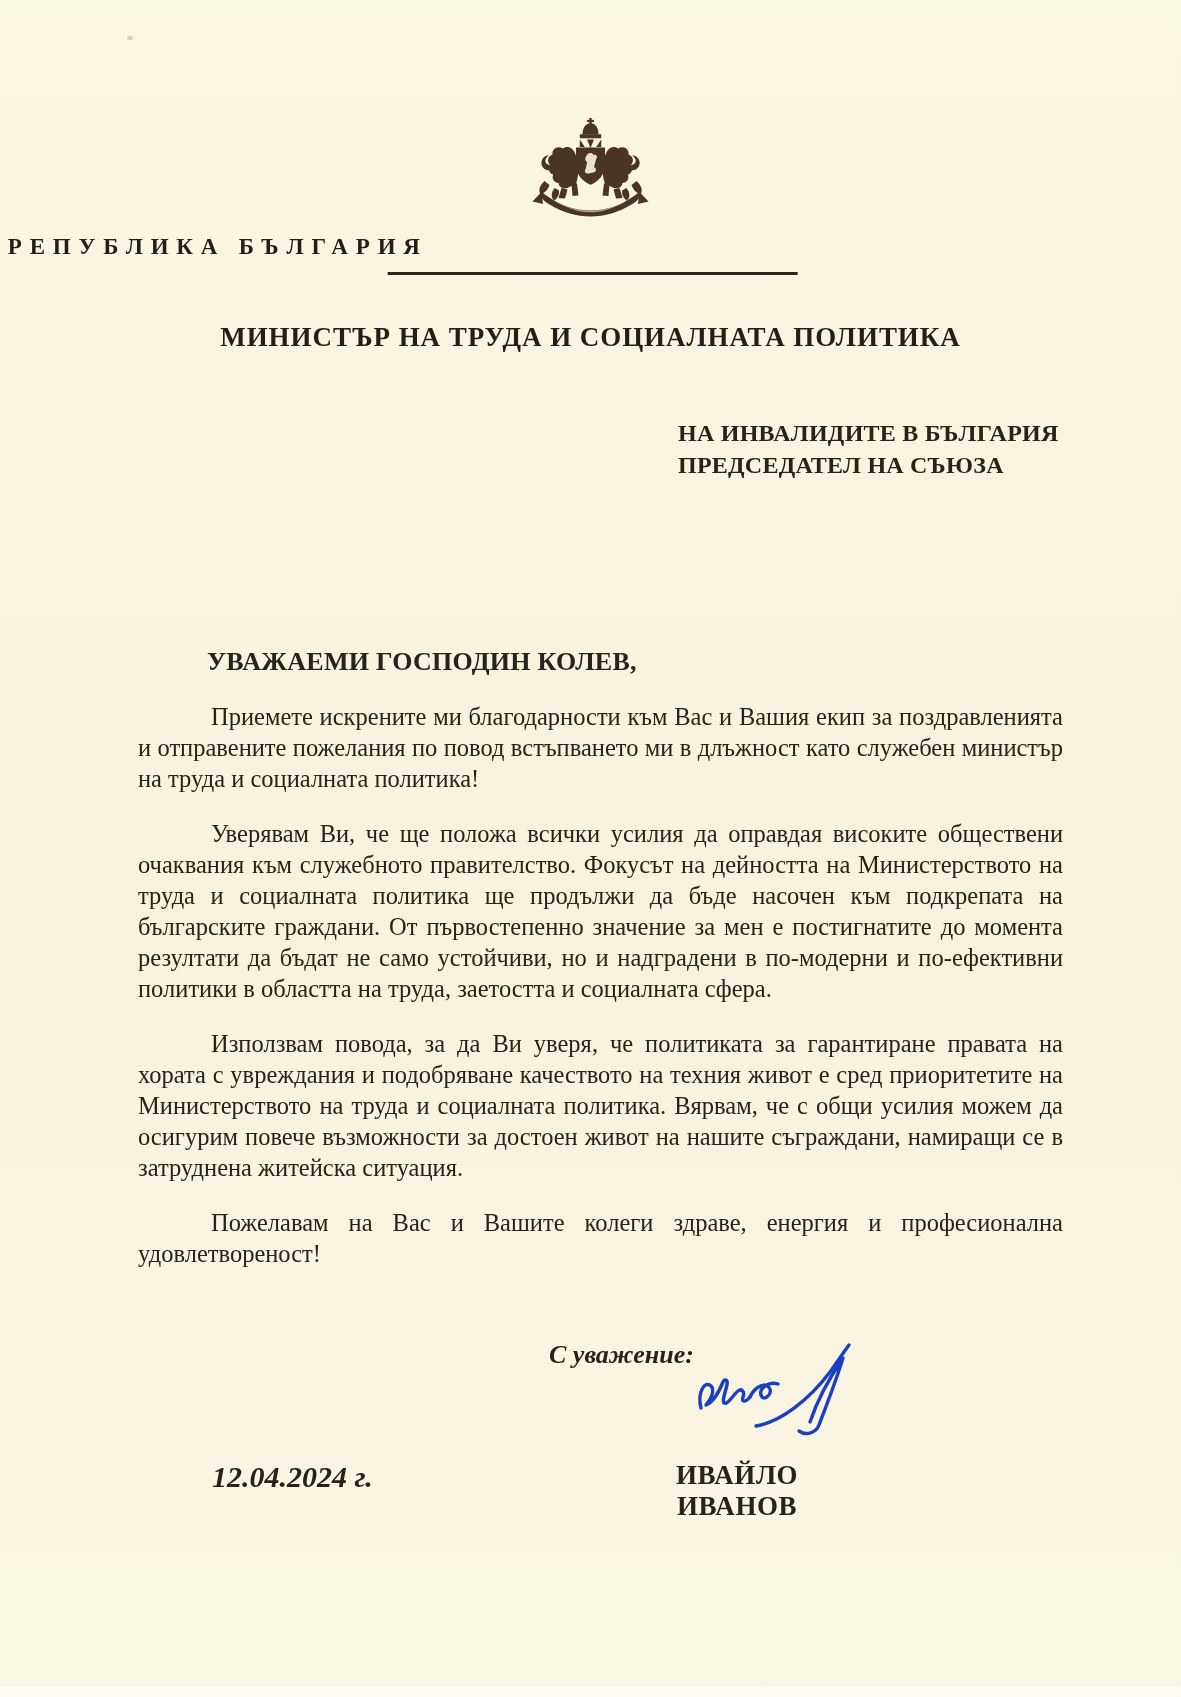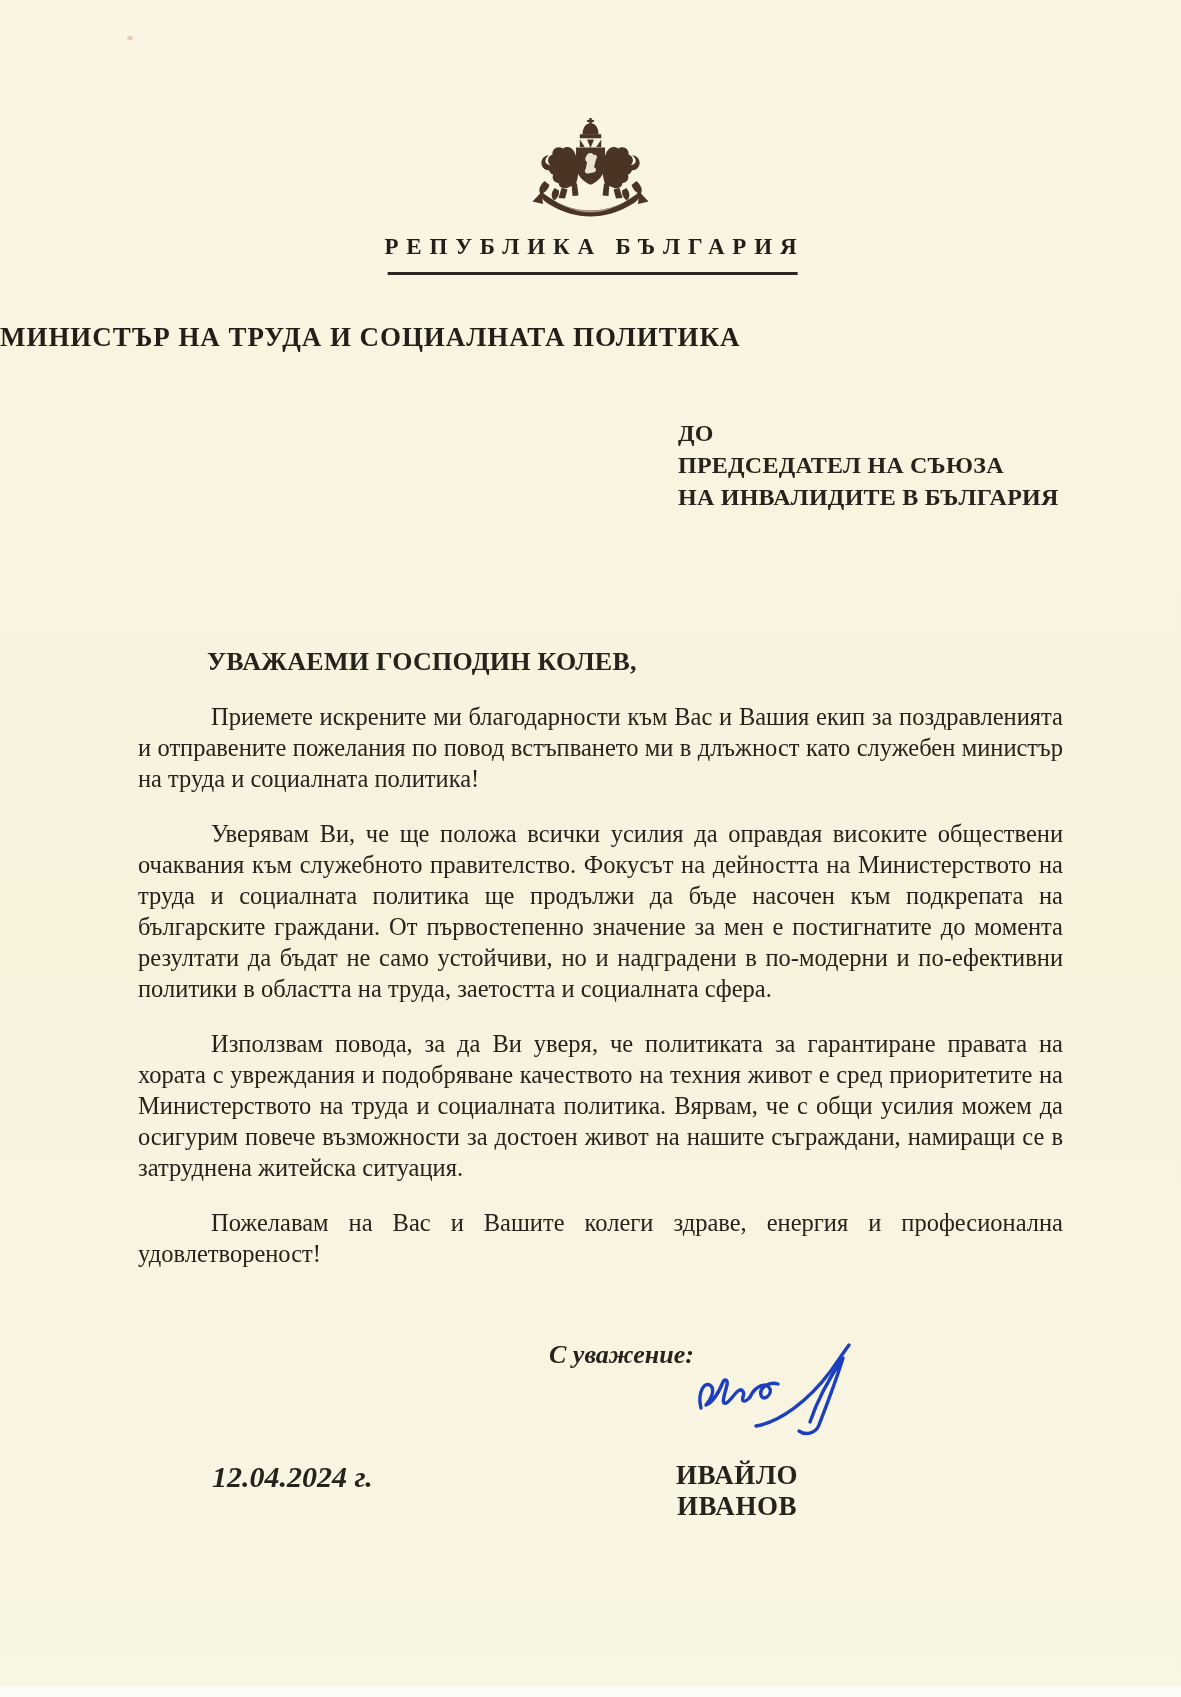--- a/index.html
+++ b/index.html
@@ -14,31 +14,31 @@
     overflow:hidden;
   }
   
   .emblem{
     position:absolute;top:118px;left:50%;
     transform:translateX(-50.4%);
     width:120px;height:104px;
   }
   .republic-title{
     position:absolute;top:234px;left:0;width:100%;
-    text-align:center;font-weight:bold;font-size:23px;
+    font-weight:bold;font-size:23px;
     letter-spacing:0.34em;text-indent:0.34em;
     color:#221e18;
   }
   .letterhead-rule{
     position:absolute;top:272px;left:50%;transform:translateX(-49.6%);
     width:410px;height:3px;background:#2a261f;
   }
   .ministry-title{
     position:absolute;top:322px;left:0;width:100%;
-    text-align:left;font-weight:bold;font-size:27px;
+    text-align:center;font-weight:bold;font-size:27px;
     letter-spacing:0.035em;
     color:#221e18;
   }
   
   .recipient{
     position:absolute;left:678px;top:417px;
     font-weight:bold;font-size:24px;line-height:32px;
     letter-spacing:0.01em;
   }
   
@@ -127,23 +127,22 @@
     </svg>
   </div>
 
   <div class="republic-title">РЕПУБЛИКА БЪЛГАРИЯ</div>
 
   <div class="letterhead-rule"></div>
 
   <div class="ministry-title">МИНИСТЪР НА ТРУДА И СОЦИАЛНАТА ПОЛИТИКА</div>
 
   <div class="recipient">
-    <div>ДО</div>
+    <div>НА ИНВАЛИДИТЕ В БЪЛГАРИЯ</div>
     <div>ПРЕДСЕДАТЕЛ НА СЪЮЗА</div>
-    <div>НА ИНВАЛИДИТЕ В БЪЛГАРИЯ</div>
   </div>
 
   <div class="body">
     <div class="salutation">УВАЖАЕМИ ГОСПОДИН КОЛЕВ,</div>
     <p>Приемете искрените ми благодарности към Вас и Вашия екип за поздравленията и отправените пожелания по повод встъпването ми в длъжност като служебен министър на труда и социалната политика!</p>
     <p>Уверявам Ви, че ще положа всички усилия да оправдая високите обществени очаквания към служебното правителство. Фокусът на дейността на Министерството на труда и социалната политика ще продължи да бъде насочен към подкрепата на българските граждани. От първостепенно значение за мен е постигнатите до момента резултати да бъдат не само устойчиви, но и надградени в по-модерни и по-ефективни политики в областта на труда, заетостта и социалната сфера.</p>
     <p>Използвам повода, за да Ви уверя, че политиката за гарантиране правата на хората с увреждания и подобряване качеството на техния живот е сред приоритетите на Министерството на труда и социалната политика. Вярвам, че с общи усилия можем да осигурим повече възможности за достоен живот на нашите съграждани, намиращи се в затруднена житейска ситуация.</p>
     <p>Пожелавам на Вас и Вашите колеги здраве, енергия и професионална удовлетвореност!</p>
   </div>
 

